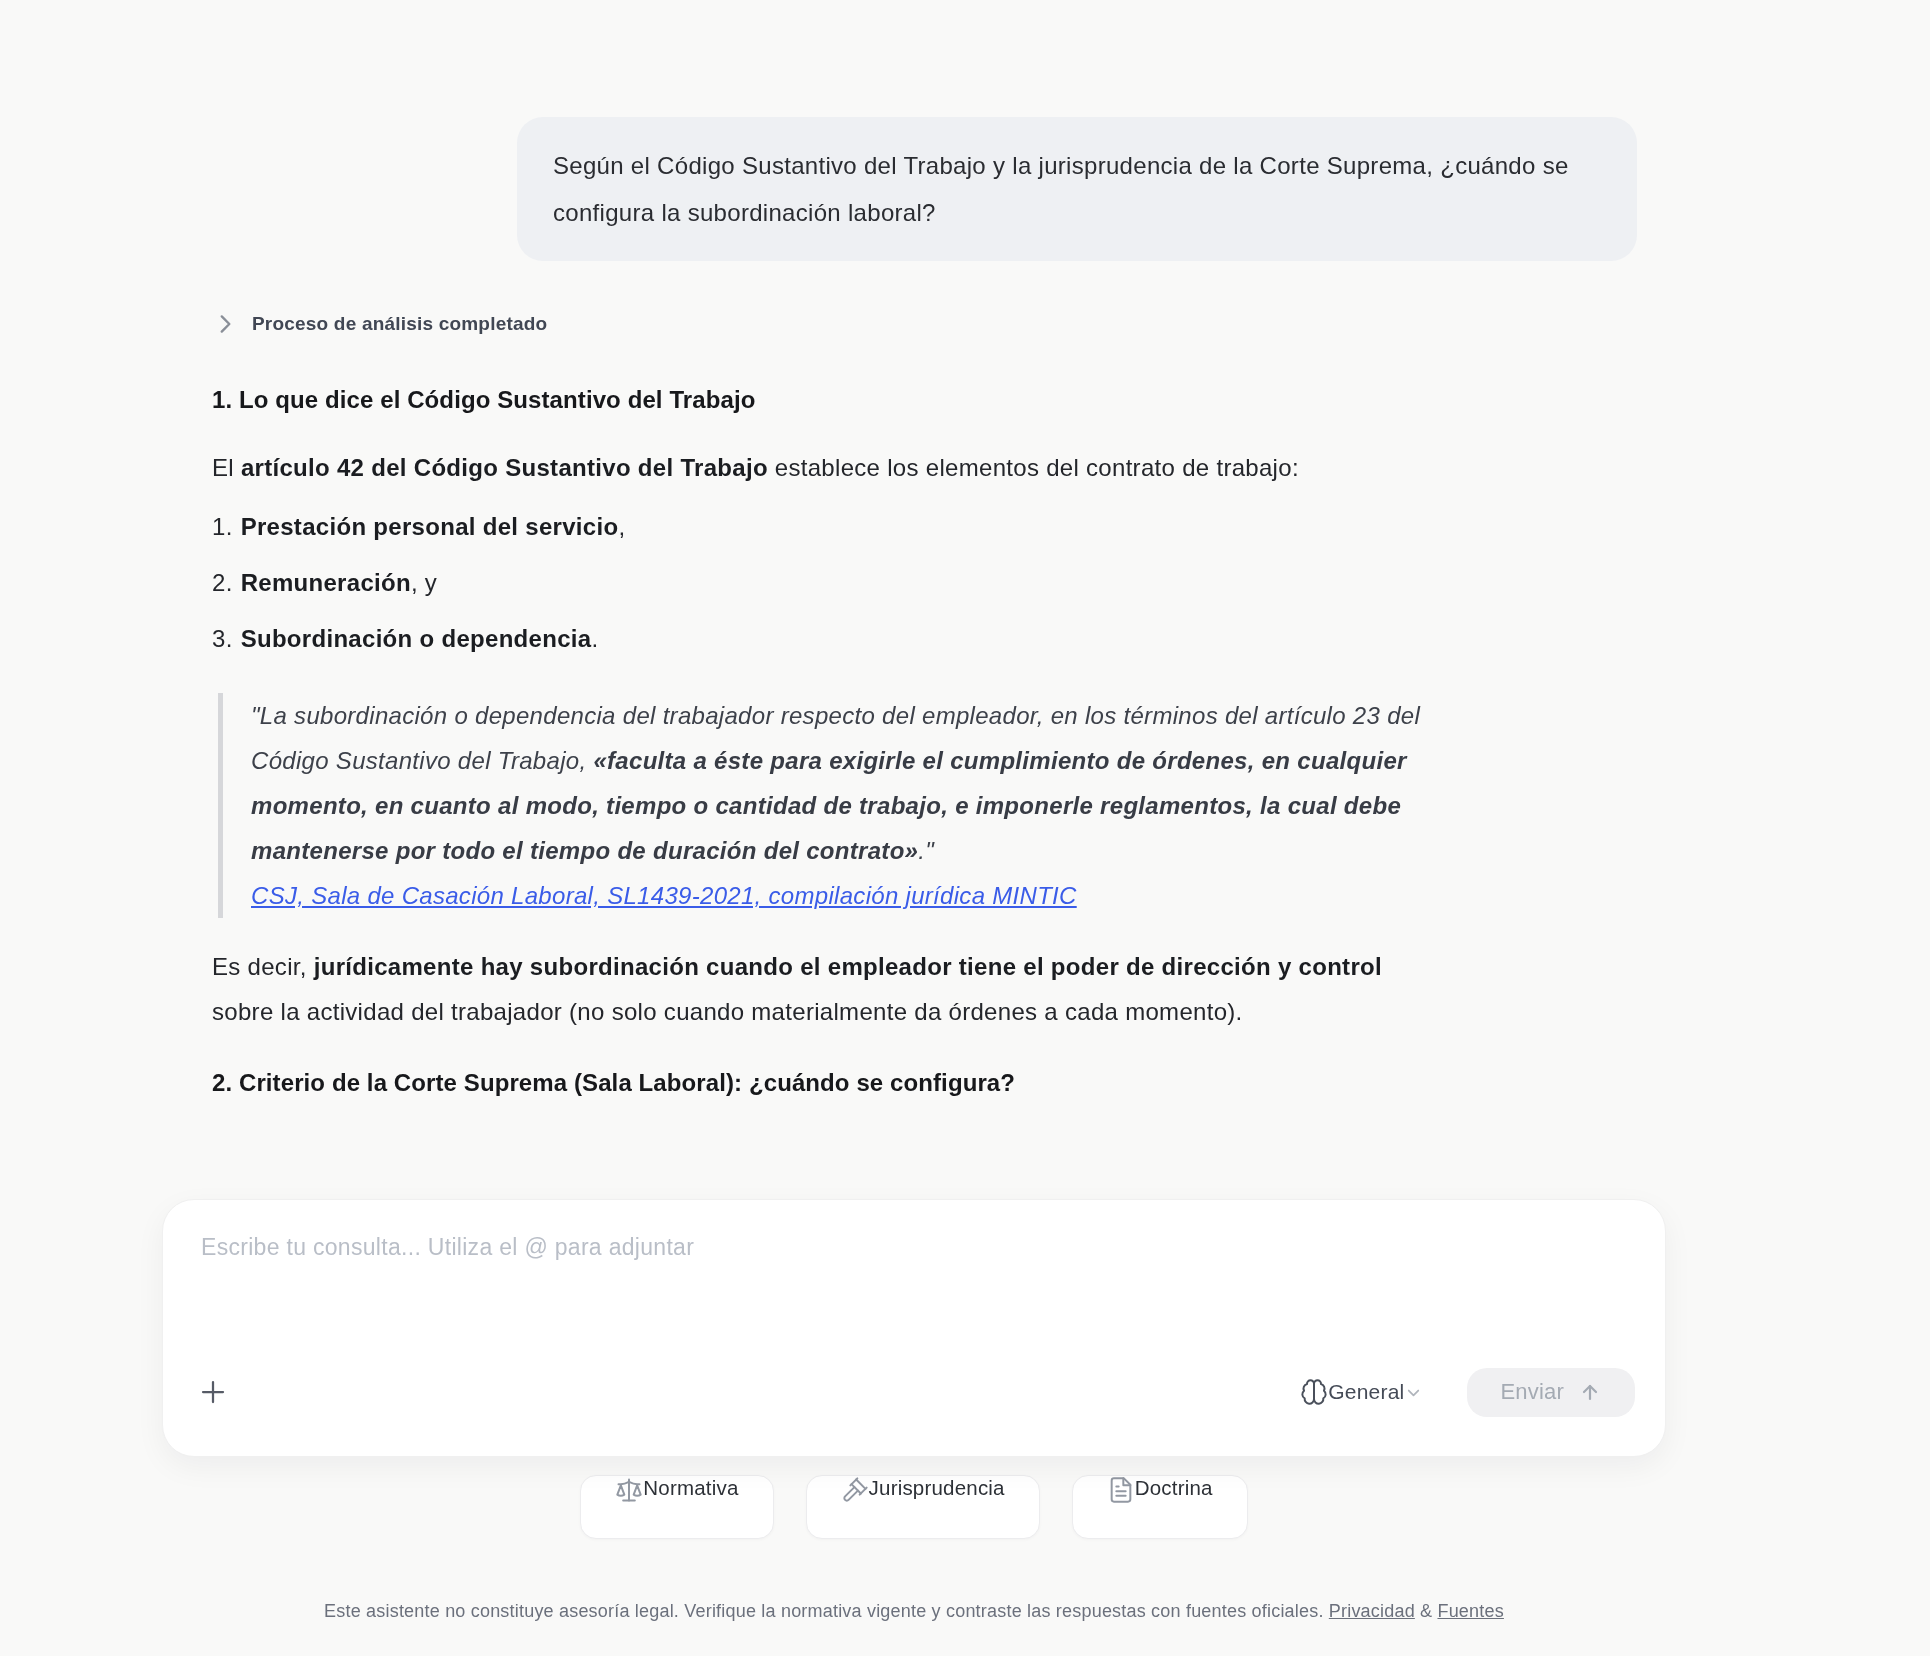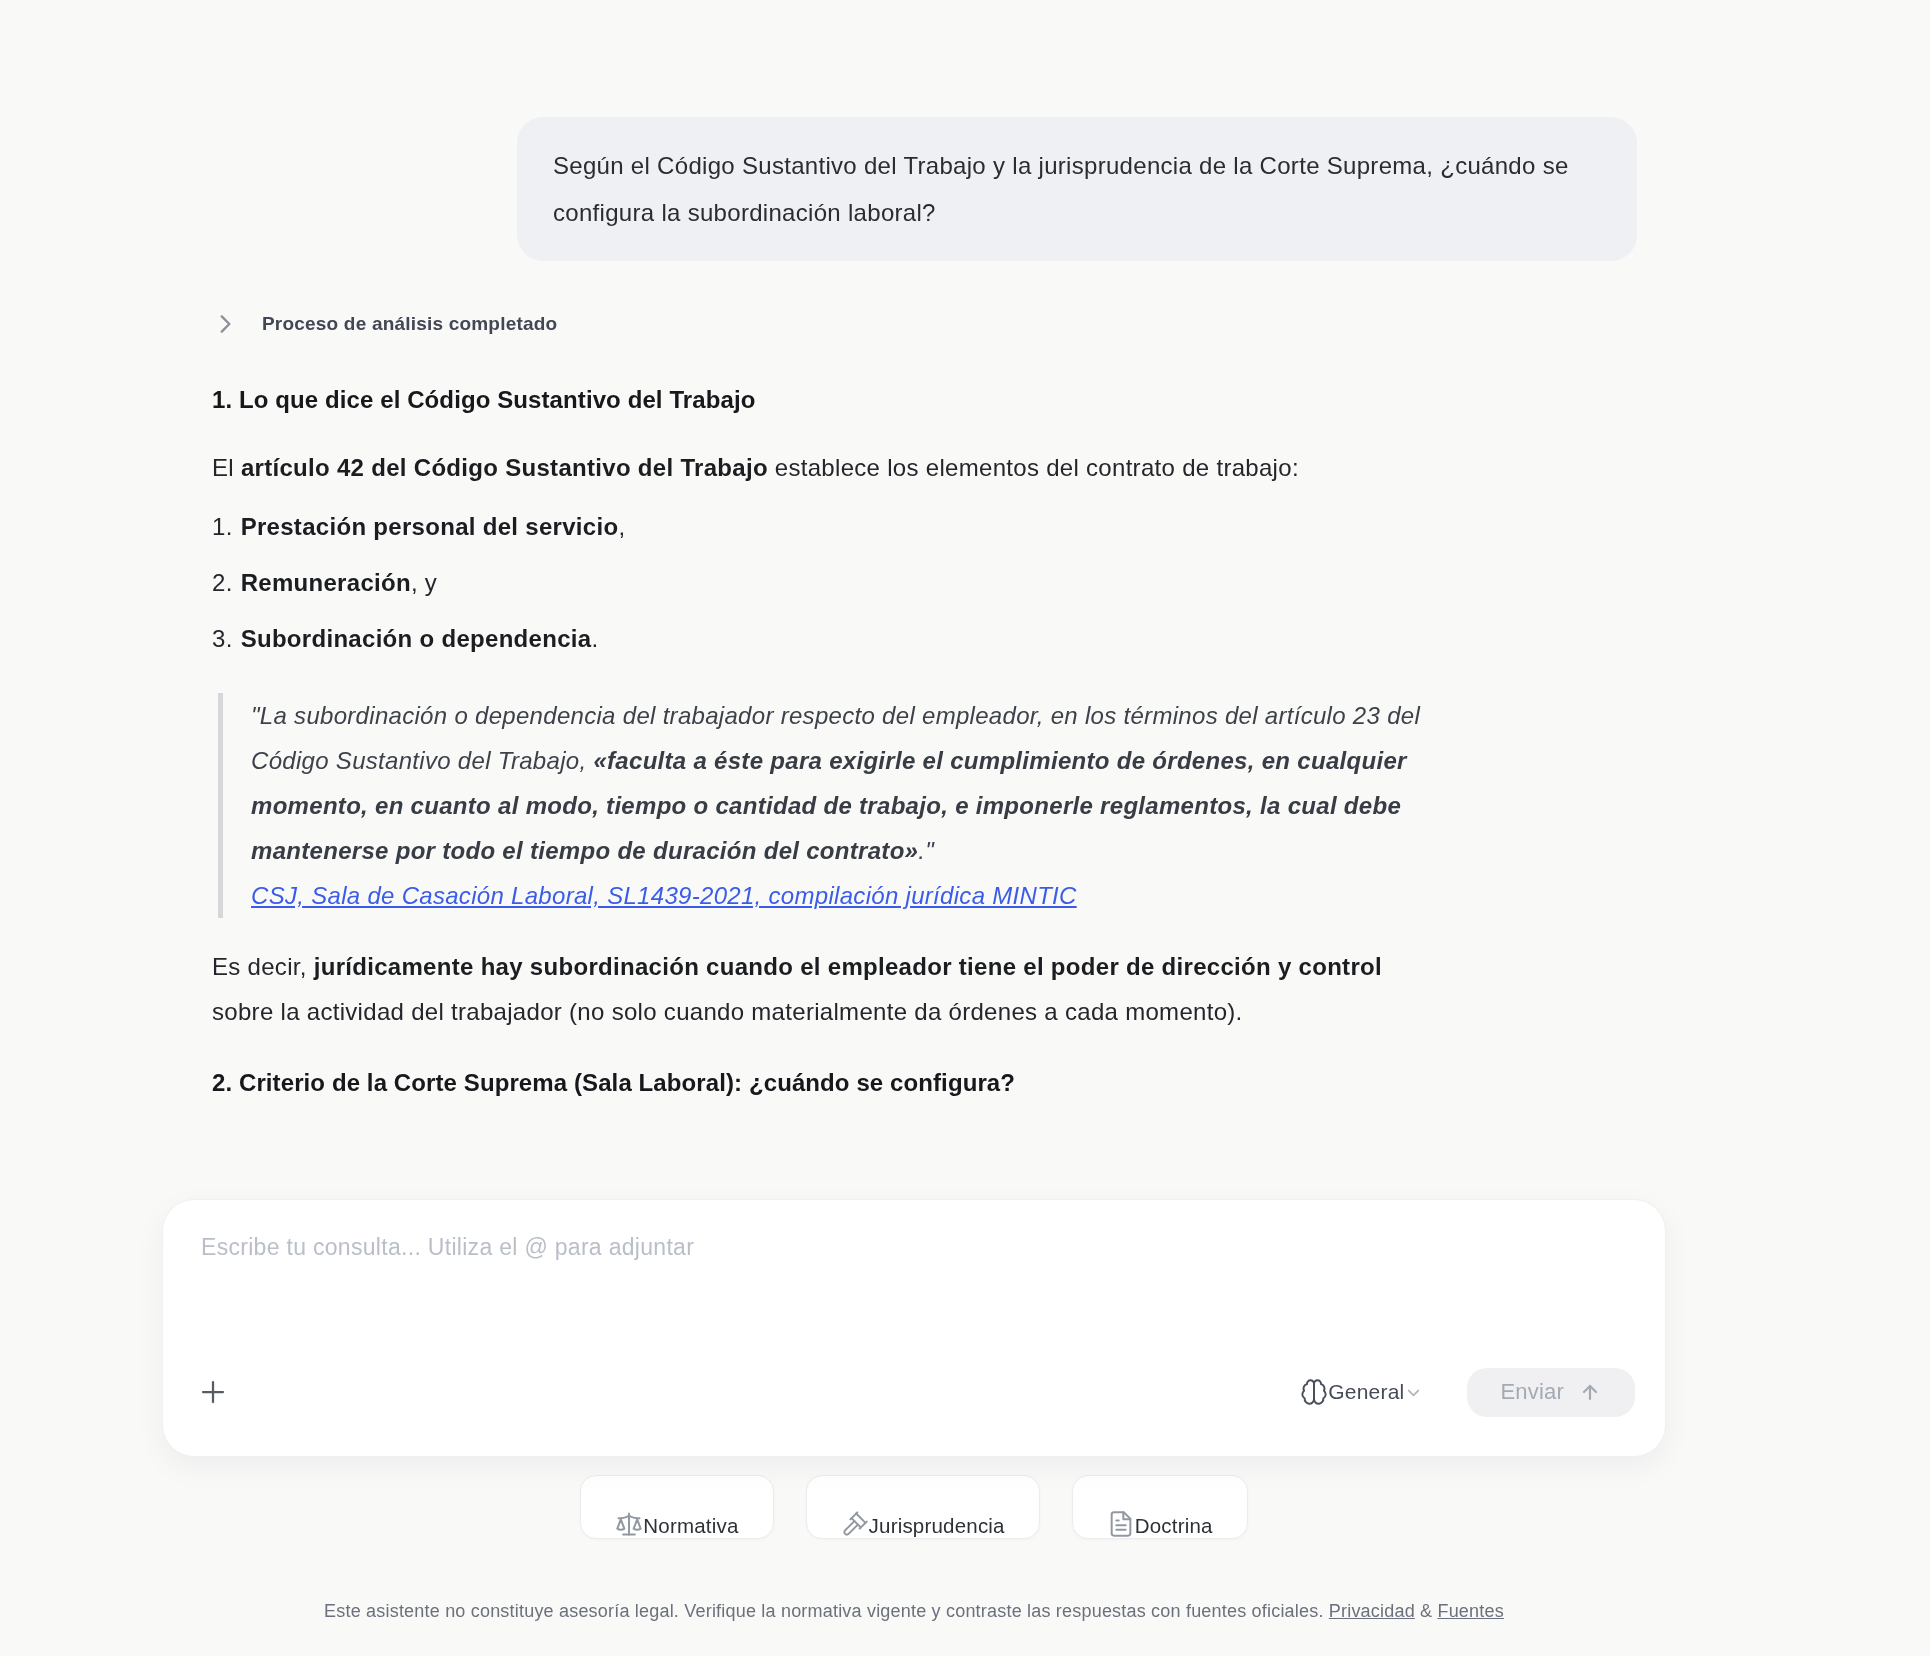--- a/index.html
+++ b/index.html
@@ -22,21 +22,21 @@
     padding:25px 36px;
     max-width:1120px;
     font-size:24px;
     line-height:47px;
     letter-spacing:.3px;
     color:#2a2c31;
   }
 
   .analysis {
     margin-top:50px;
-    display:flex; align-items:center; gap:24px;
+    display:flex; align-items:center; gap:14px;
     cursor:pointer; width:max-content;
   }
   .analysis .label {
     font-size:19px; font-weight:700; color:#414754; letter-spacing:.2px;
   }
   .icon { display:inline-flex; align-items:center; justify-content:center; flex:none; }
 
   .h-section {
     margin-top:44px;
     font-size:24px; font-weight:700; color:#17181b; letter-spacing:.1px;
@@ -126,21 +126,21 @@
   }
   .send-btn .send-label { font-size:22px; font-weight:500; color:#a4aab3; letter-spacing:.2px; }
 
   
   .chips {
     position:absolute; left:162px; top:1475px; width:1504px;
     display:flex; justify-content:center; gap:32px;
     z-index:4;
   }
   .chip {
-    display:flex; align-items:flex-end; 
+    display:flex; align-items:flex-start; 
     height:64px; padding:0 34px;
     background:#ffffff;
     border:1px solid #ececee;
     border-radius:16px;
     box-shadow:0 1px 3px rgba(0,0,0,.03);
     cursor:pointer;
     font-family:"Liberation Sans", sans-serif;
   }
   .chip .chip-label { font-size:20.5px; font-weight:500; color:#2d3137; letter-spacing:.2px; }
 

